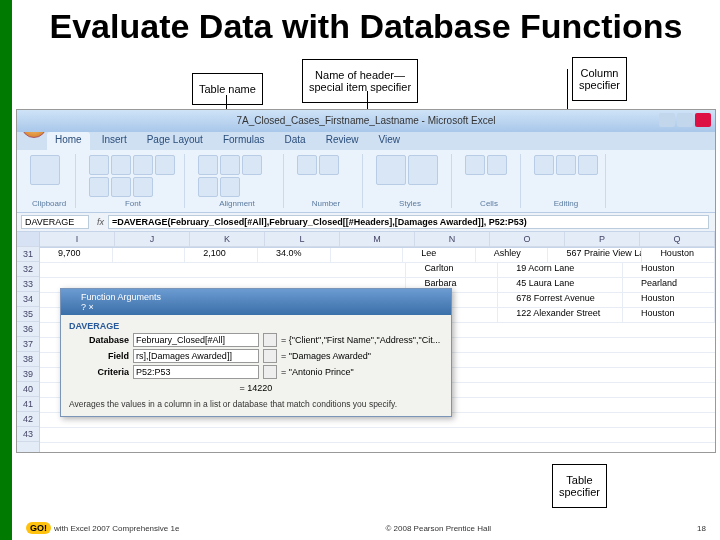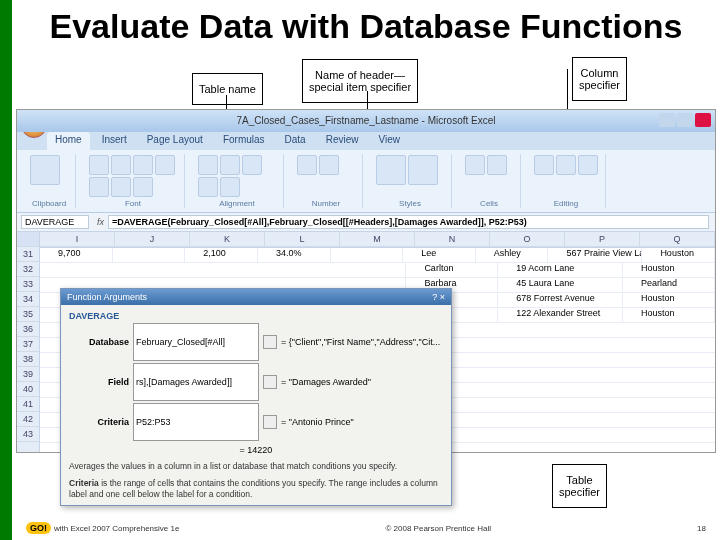--- a/index.html
+++ b/index.html
@@ -28,25 +28,25 @@
 .sheet { display:flex; height:220px; }
 .rowhdrs { background:#e4ecf7; border-right:1px solid #c5d4e8; }
 .rowhdr,.colhdr { font-size:9px; color:#446; border-bottom:1px solid #d0dae8; text-align:center; }
 .rowhdr { width:22px; height:14px; line-height:14px; }
 .colhdrs { display:flex; background:#e4ecf7; border-bottom:1px solid #c5d4e8; }
 .colhdr { flex:1; height:14px; line-height:14px; border-right:1px solid #d0dae8; }
 .grid { flex:1; position:relative; }
 .row { display:flex; height:14px; border-bottom:1px solid #e8edf5; }
 .cell { flex:1; font-size:9px; padding:0 18px; border-right:1px solid #e8edf5; white-space:nowrap; overflow:hidden; }
 .dialog { position:absolute; left:20px; top:56px; width:390px; background:#f2f2ee; border:1px solid #7a95b8; box-shadow:2px 2px 6px rgba(0,0,0,.3); font-size:9px; }
-.dlg-title { background:linear-gradient(#6b9bd1,#3b6fa8); color:#fff; padding:3px 6px; display:flex; justify-content:space-between; }
+.dlg-title { background:linear-gradient(#6b9bd1,#3b6fa8); color:#fff; padding:3px 20px; display:flex; justify-content:space-between;flex-direction:column; }
 .dlg-body { padding:6px 8px; }
 .dlg-row { display:flex; align-items:center; margin:2px 0; gap:4px; }
 .dlg-lbl { width:60px; text-align:right; font-weight:bold; }
-.dlg-inp { border:1px solid #999; background:#fff; padding:13px 2px; width:120px; }
+.dlg-inp { border:1px solid #999; background:#fff; padding:1px 2px; width:120px; }
 .dlg-ref { width:12px; height:12px; border:1px solid #999; background:#eee; }
 .dlg-eq { flex:1; }
 .dlg-help { margin-top:6px; font-size:8.5px; color:#333; line-height:1.25; }
 .footer { position:absolute; bottom:6px; left:14px; right:14px; display:flex; justify-content:space-between; font-size:8px; color:#333; align-items:center; }
 .go-logo { display:inline-block; background:#ffc20e; color:#000; font-weight:bold; border-radius:6px; padding:1px 4px; font-size:9px; margin-right:3px; }
 </style>
 </head>
 <body>
 
 <div class="title">Evaluate Data with Database Functions</div>
@@ -190,21 +190,20 @@
           <div class="dlg-row">
               <div class="dlg-lbl">Criteria</div>
               <div class="dlg-inp">P52:P53</div>
               <div class="dlg-ref"></div>
               <div class="dlg-eq">= "Antonio Prince"</div>
             </div>
           <div class="dlg-row" style="justify-content:center;margin-top:4px">
               <div>= 14220</div>
             </div>
           <div class="dlg-help">Averages the values in a column in a list or database that match conditions you specify.</div>
-          <div class="dlg-help"><b>Criteria</b> <span>is the range of cells that contains the conditions you specify. The range includes a column label and one cell below the label for a condition.</span></div>
         </div>
       </div>
     </div>
   </div>
 </div>
 
 <div class="callout" style="position:absolute; left:540px; bottom:32px; white-space:pre-line;">Table
 specifier</div>
 
 <div class="footer">

